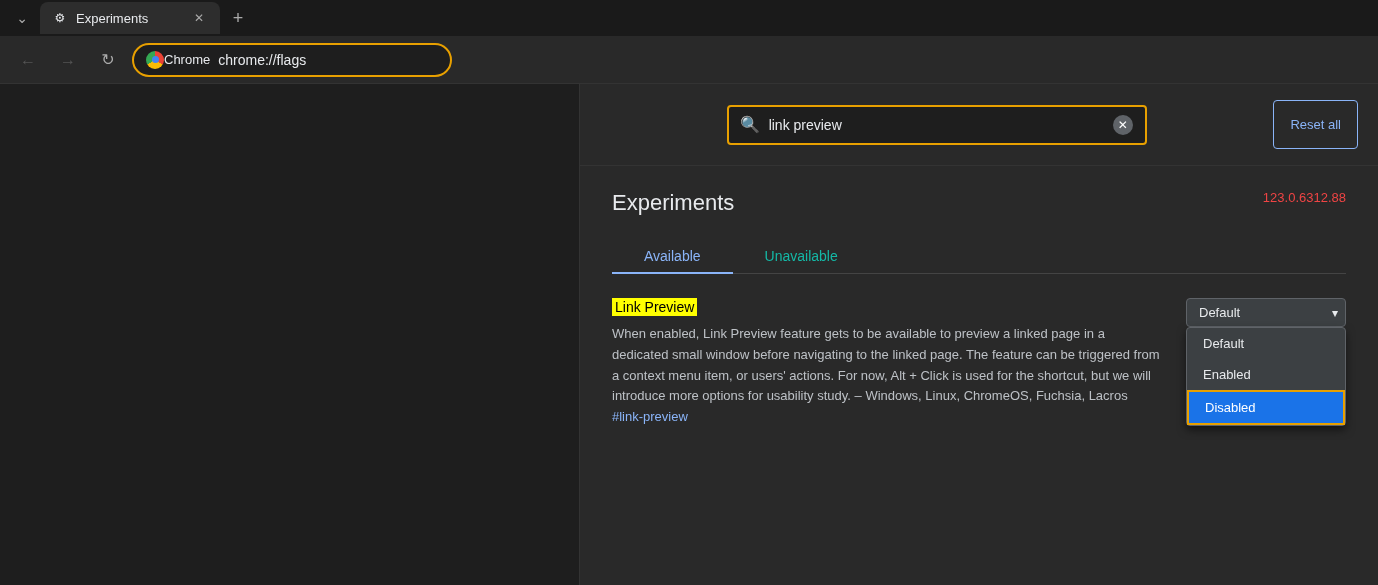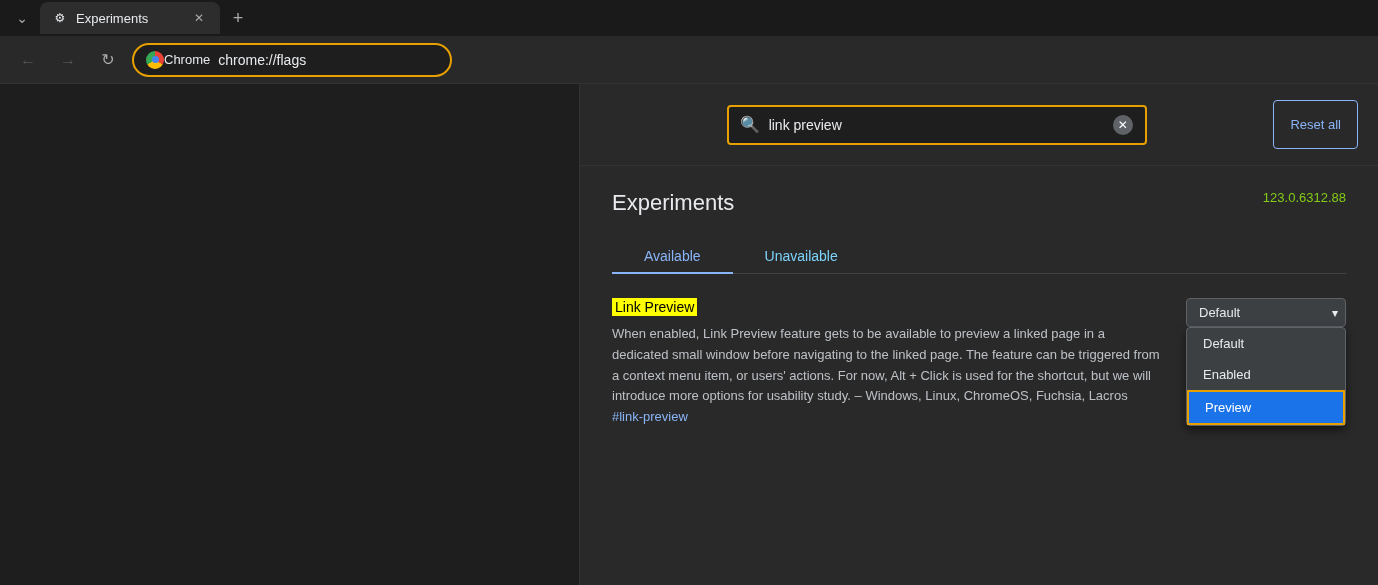--- a/index.html
+++ b/index.html
@@ -233,35 +233,35 @@
       align-items: flex-start;
       justify-content: space-between;
       margin-bottom: 24px;
     }
     .experiments-title {
       font-size: 22px;
       color: #e8eaed;
       font-weight: 400;
     }
     .version-text {
-      color: #84cc16;
+      color: #ef4444;
       font-size: 13px;
     }
 
     
     .tabs-container {
       display: flex;
       border-bottom: 1px solid #444;
       margin-bottom: 24px;
     }
     .tab-item {
       padding: 8px 32px;
       font-size: 14px;
       cursor: pointer;
-      color: #7dd3fc;
+      color: #14b8a6;
       border-bottom: 2px solid transparent;
       margin-bottom: -1px;
     }
     .tab-item.active {
       color: #8ab4f8;
       border-bottom: 2px solid #8ab4f8;
     }
 
     
     .feature-item {
@@ -429,20 +429,20 @@
           </div>
           
           <div class="dropdown-menu">
             <div class="dropdown-menu-item">
               <span>Default</span>
             </div>
             <div class="dropdown-menu-item">
               <span>Enabled</span>
             </div>
             <div class="dropdown-menu-item selected">
-              <span>Preview</span>
+              <span>Disabled</span>
             </div>
           </div>
         </div>
       </div>
     </div>
   </div>
 </div>
 
 </body></html>

